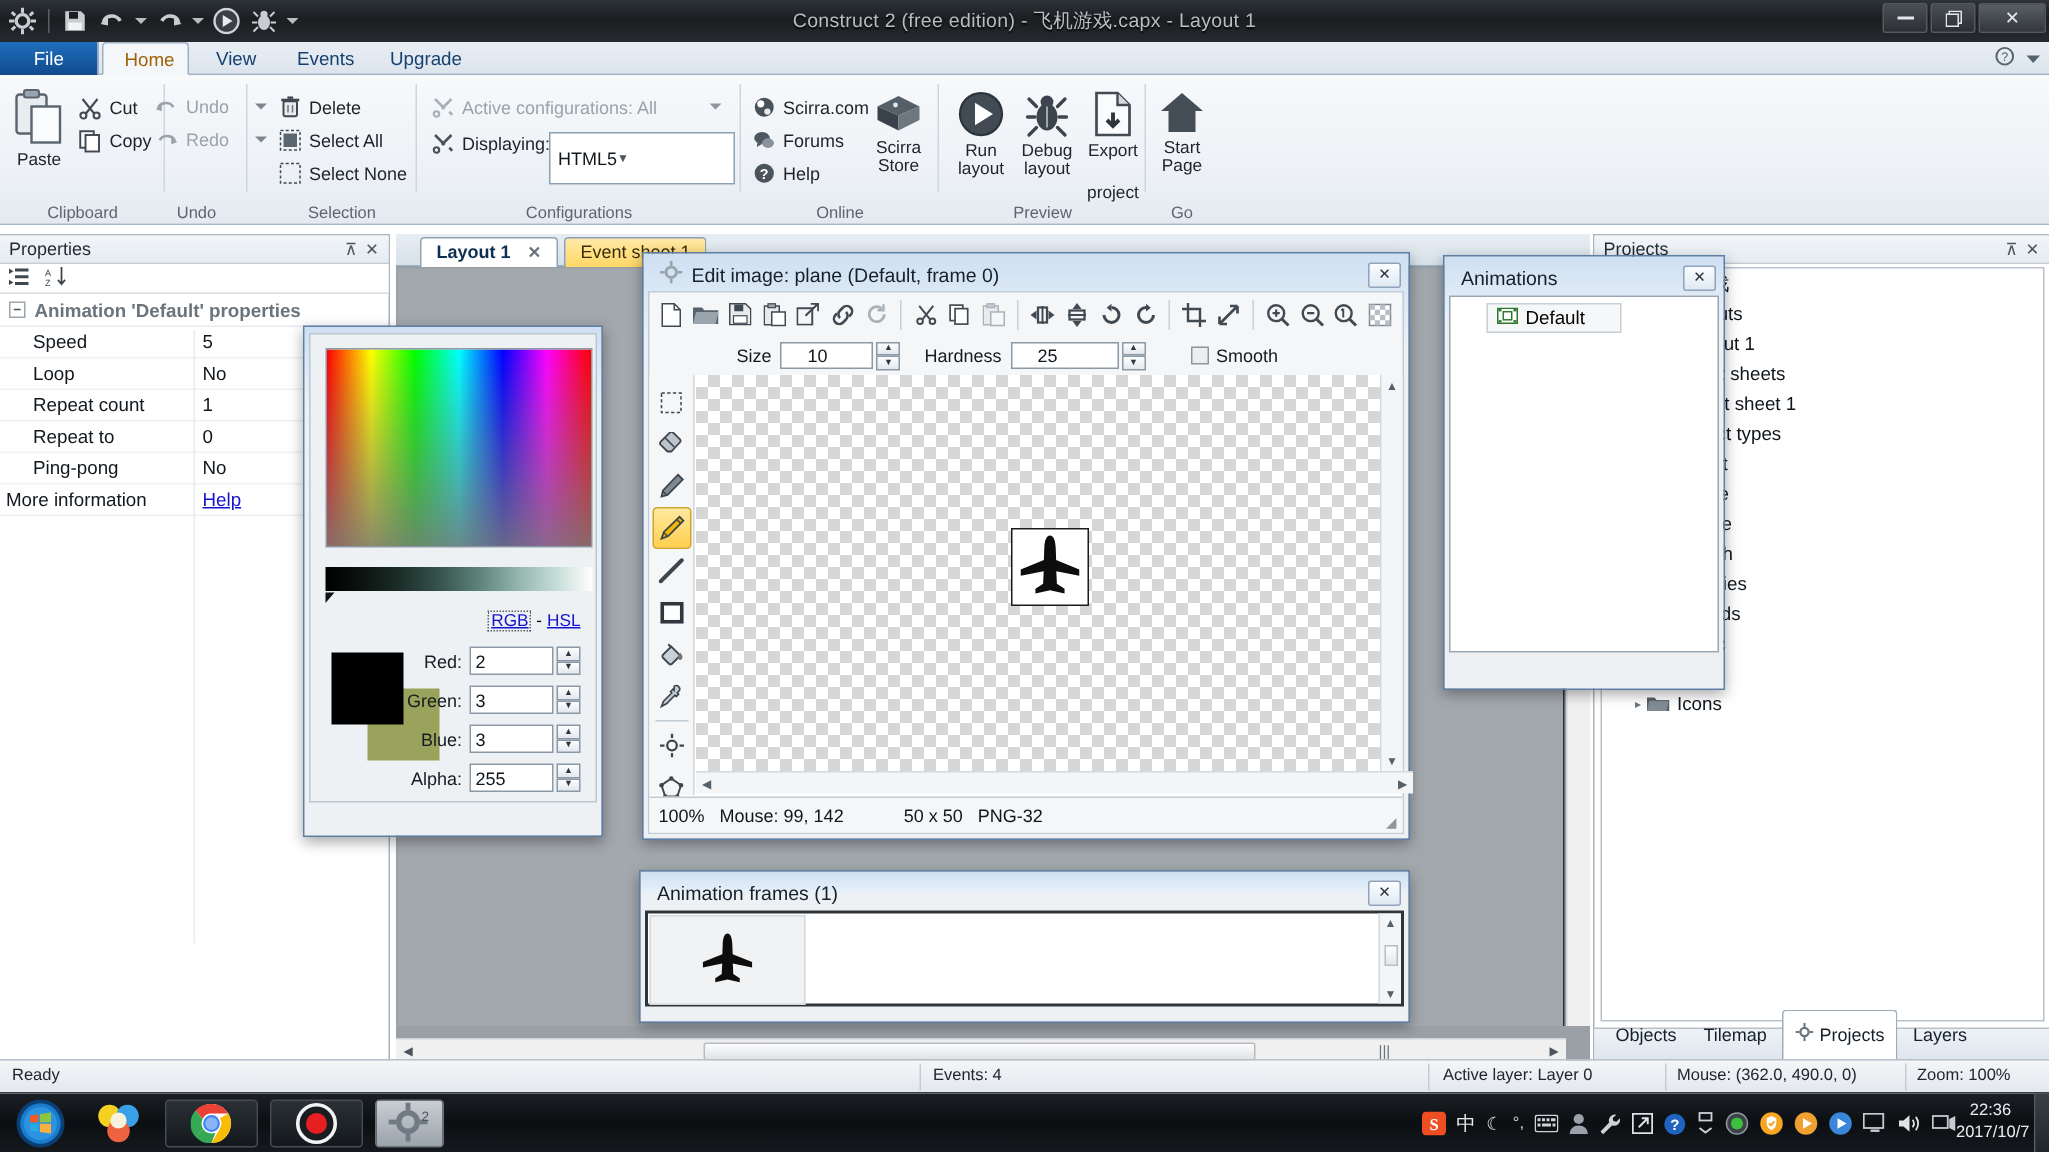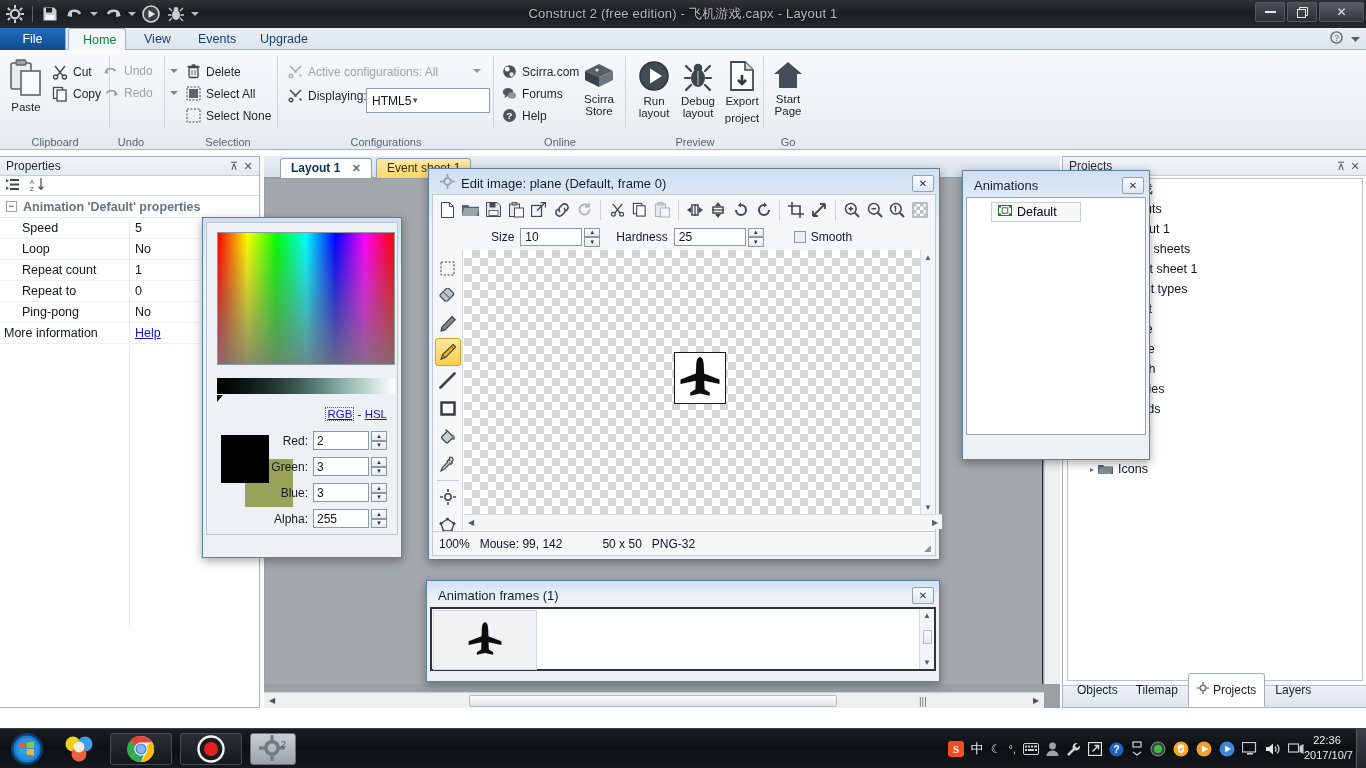--- a/index.html
+++ b/index.html
@@ -41,42 +41,42 @@
   .tab {
     position: absolute; top: 0; height: 22px; line-height: 22px; padding: 0 14px;
     font-size: 12.5px; color: #16406e;
   }
   .tab.filetab {
     background: linear-gradient(180deg,#1f6fbf,#11498c); color: #fff; font-weight: normal;
     border-right: 1px solid #9eb0c3;
   }
   .tab.sel {
     background: #f4f7fa; border: 1px solid #9eb0c3; border-bottom: 1px solid #f4f7fa;
-    border-radius: 3px 3px 0 0; color: #15803d;
+    border-radius: 3px 3px 0 0; color: #a16207;
   }
   .ribbon {
     position: absolute; left: 0; top: 50px; width: 1366px; height: 100px;
     background: linear-gradient(180deg,#f7f9fb 0%,#eef2f6 60%,#e4eaf0 100%);
     border-bottom: 1px solid #a8b6c4;
   }
   .rgroup { position: absolute; top: 0; height: 100px; }
   .rgroup .glabel {
     position: absolute; bottom: 2px; left: 0; width: 100%; text-align: center;
     font-size: 11px; color: #5c6670;
   }
   .rgroup .gsep { position: absolute; right: 0; top: 6px; bottom: 22px; width: 1px; background: #cdd5dd; }
   .rbtn { display: flex; align-items: center; gap: 5px; font-size: 12px; color: #1d2328; }
   .rbtn.dim { color: #9aa3ab; }
   .ico { display: inline-flex; align-items: center; justify-content: center; }
   .bigbtn { display: flex; flex-direction: column; align-items: center; font-size: 11.5px; color: #20262b; line-height: 12px; }
   .bigbtn .lbl { margin-top: 3px; text-align: center; }
 
   .combo {
     display: inline-flex; align-items: center; 
-    background: #fff; border: 1px solid #8ca0b3; height: 25px; padding: 0 3px 0 5px;
+    background: #fff; border: 1px solid #8ca0b3; height: 35px; padding: 0 3px 0 5px;
     font-size: 12px; color: #10161b;
   }
   .combo .arr { color: #4a5662; font-size: 8px; }
 
   
   .panel { position: absolute; background: #fff; border: 1px solid #a9b4be; }
   .panel-head {
     height: 19px; background: linear-gradient(180deg,#f2f5f8,#e5ebf1);
     border-bottom: 1px solid #c3ccd5; display: flex; align-items: center;
     padding: 0 4px 0 6px; font-size: 12px; color: #1f2a33;
@@ -187,21 +187,21 @@
     display: flex; align-items: center; justify-content: center; font-size: 6px; color: #2c3views;
   }
   .spin div { color: #2c3740; }
 
   
   #editimage { left: 428px; top: 168px; width: 512px; height: 392px; }
   .ei-toolbar { height: 30px; background: #f4f6f8; border: 1px solid #c3ccd5; border-bottom: none; display: flex; align-items: center; gap: 1px; padding: 0 4px; }
   .ei-toolbar .tsep { width: 1px; height: 20px; background: #c8d0d8; margin: 0 4px; }
   .ei-tbtn { width: 22px; height: 24px; display: flex; align-items: center; justify-content: center; }
   .ei-opts { height: 26px; background: #f4f6f8; border: 1px solid #c3ccd5; border-top: none; border-bottom: none; display: flex; align-items: center; gap: 6px; padding-left: 58px; font-size: 12px; color: #131a20; }
-  .ei-opts input.num { width: 62px; height: 18px; border: 1px solid #8b98a5; font-size: 12px; padding-left: 4px; font-family: "Liberation Sans", sans-serif; background: #fff; color: #10161b; }
+  .ei-opts input.num { width: 62px; height: 18px; border: 1px solid #8b98a5; font-size: 12px; padding-left: 17px; font-family: "Liberation Sans", sans-serif; background: #fff; color: #10161b; }
   .ei-wrap { position: relative; height: 306px; border: 1px solid #c3ccd5; border-top: none; background: #fff; }
   .ei-tools { position: absolute; left: 0; top: 0; width: 30px; height: 280px; background: #f4f6f8; border-right: 1px solid #cfd7de; }
   .ei-tool { width: 26px; height: 28px; margin: 0 auto; display: flex; align-items: center; justify-content: center; }
   .ei-tool.sel { background: linear-gradient(180deg,#ffe9a0,#ffcf4e); border: 1px solid #d2a32a; border-radius: 3px; }
   .ei-toolsep { width: 22px; height: 1px; background: #c3ccd5; margin: 2px auto; }
   #ei-canvas {
     position: absolute; left: 31px; top: 0; width: 463px; height: 264px; overflow: hidden;
     background-image:
       linear-gradient(45deg,#d6d6d6 25%,transparent 25%,transparent 75%,#d6d6d6 75%),
       linear-gradient(45deg,#d6d6d6 25%,transparent 25%,transparent 75%,#d6d6d6 75%);
@@ -551,21 +551,21 @@
       </div>
       <div class="bigbtn" style="position:absolute;left:94px;top:10px;width:44px">
         <span class="ico">
           <svg width="30" height="32" viewBox="0 0 30 32">
               <path d="M4 2h14l8 8v20H4z" fill="#fafbfc" stroke="#424b53" stroke-width="1.8"></path>
               <path d="M18 2v8h8" fill="#d6dade" stroke="#424b53" stroke-width="1.6"></path>
               <path d="M15 15v8M11 20l4 4 4-4" stroke="#2e363d" stroke-width="2.6" fill="none"></path>
             </svg>
         </span>
         <span class="lbl">Export</span>
-        <span class="lbl" style="margin-top:5px">project</span>
+        <span class="lbl" style="margin-top:16px">project</span>
       </div>
       <div class="glabel">Preview</div>
       <div class="gsep"></div>
     </div>
 
     <div class="rgroup" style="left:764px;width:48px">
       <div class="bigbtn" style="position:absolute;left:2px;top:10px;width:44px">
         <span class="ico">
           <svg width="32" height="30" viewBox="0 0 32 30">
               <path d="M16 2L2 14h5v14h18V14h5z" fill="#454e56"></path>
@@ -1226,20 +1226,31 @@
         </svg>
       </div>
       <div class="af-sv">
         <div class="arrowbtn" style="height:13px">▲</div>
         <div style="margin:8px auto;width:9px;height:14px;background:linear-gradient(180deg,#fdfdfd,#e3e7ea);border:1px solid #b7bdc3"></div>
         <div class="arrowbtn" style="position:absolute;bottom:0;width:100%;height:13px">▼</div>
       </div>
     </div>
   </div>
 
+  <div id="statusbar">
+    <span class="sb" style="left:8px">Ready</span>
+    <span class="vsep" style="left:613px"></span>
+    <span class="sb" style="left:622px">Events: 4</span>
+    <span class="vsep" style="left:952px"></span>
+    <span class="sb" style="left:962px">Active layer: Layer 0</span>
+    <span class="vsep" style="left:1110px"></span>
+    <span class="sb" style="left:1118px">Mouse: (362.0, 490.0, 0)</span>
+    <span class="vsep" style="left:1270px"></span>
+    <span class="sb" style="left:1278px">Zoom: 100%</span>
+  </div>
 
   <div id="taskbar">
     <div class="tb-item" style="left:4px;width:46px">
       <svg width="34" height="34" viewBox="0 0 34 34">
           <circle cx="17" cy="17" r="16" fill="#0b3e73"></circle>
           <circle cx="17" cy="17" r="13.5" fill="#1a7ccd"></circle>
           <circle cx="17" cy="17" r="11" fill="#2c93e0"></circle>
           <g>
             <path d="M10 11.6l5.6-.8v5.3H10z" fill="#f05a28"></path>
             <path d="M16.6 10.6l7.4-1v6.5h-7.4z" fill="#8cc63e"></path>

